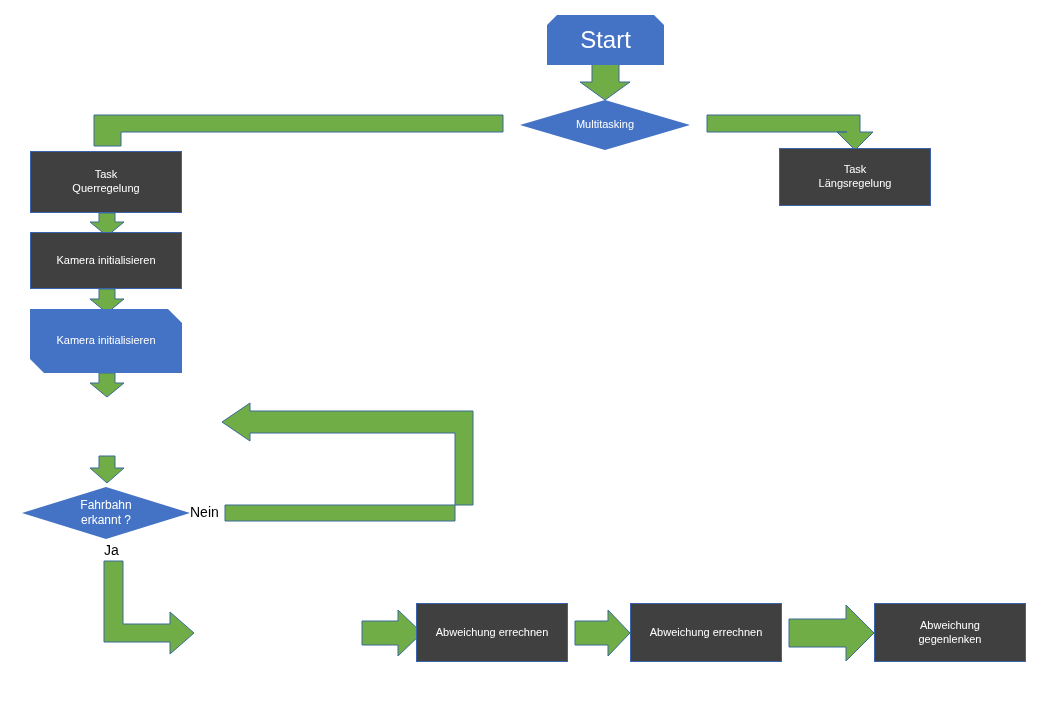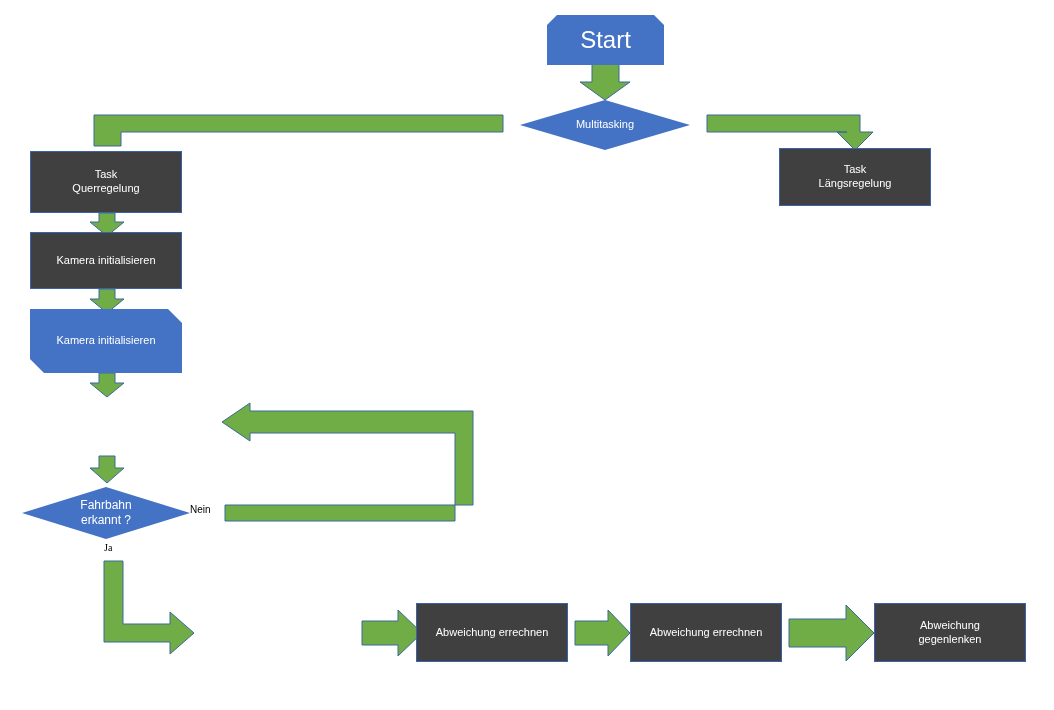--- a/index.html
+++ b/index.html
@@ -59,21 +59,21 @@
     -webkit-clip-path: polygon(50% 0, 100% 50%, 50% 100%, 0 50%);
     clip-path: polygon(50% 0, 100% 50%, 50% 100%, 0 50%);
   }
   .diamond .lbl {
     position: relative;
     z-index: 2;
   }
   .edge-label {
     position: absolute;
     color: #000000;
-    font-size: 10px;
+    font-size: 14px;
     user-select: none;
     white-space: nowrap;
   }
   svg.arrows {
     position: absolute;
     left: 0;
     top: 0;
     width: 1054px;
     height: 710px;
     pointer-events: none;
@@ -160,15 +160,15 @@
     <span class="lbl">Abweichung errechnen</span>
   </div>
 
   <div class="node rect" style="left:874px; top:603px; width:152px; height:59px; font-size:11px;">
     <span class="lbl">Abweichung
 gegenlenken</span>
   </div>
 
   <div class="edge-label" style="left:190px; top:504px;">Nein</div>
 
-  <div class="edge-label" style="left:104px; top:542px;font-family:Liberation Serif, serif;">Ja</div>
+  <div class="edge-label" style="left:104px; top:542px;">Ja</div>
 
 </div>
 
 </body></html>

